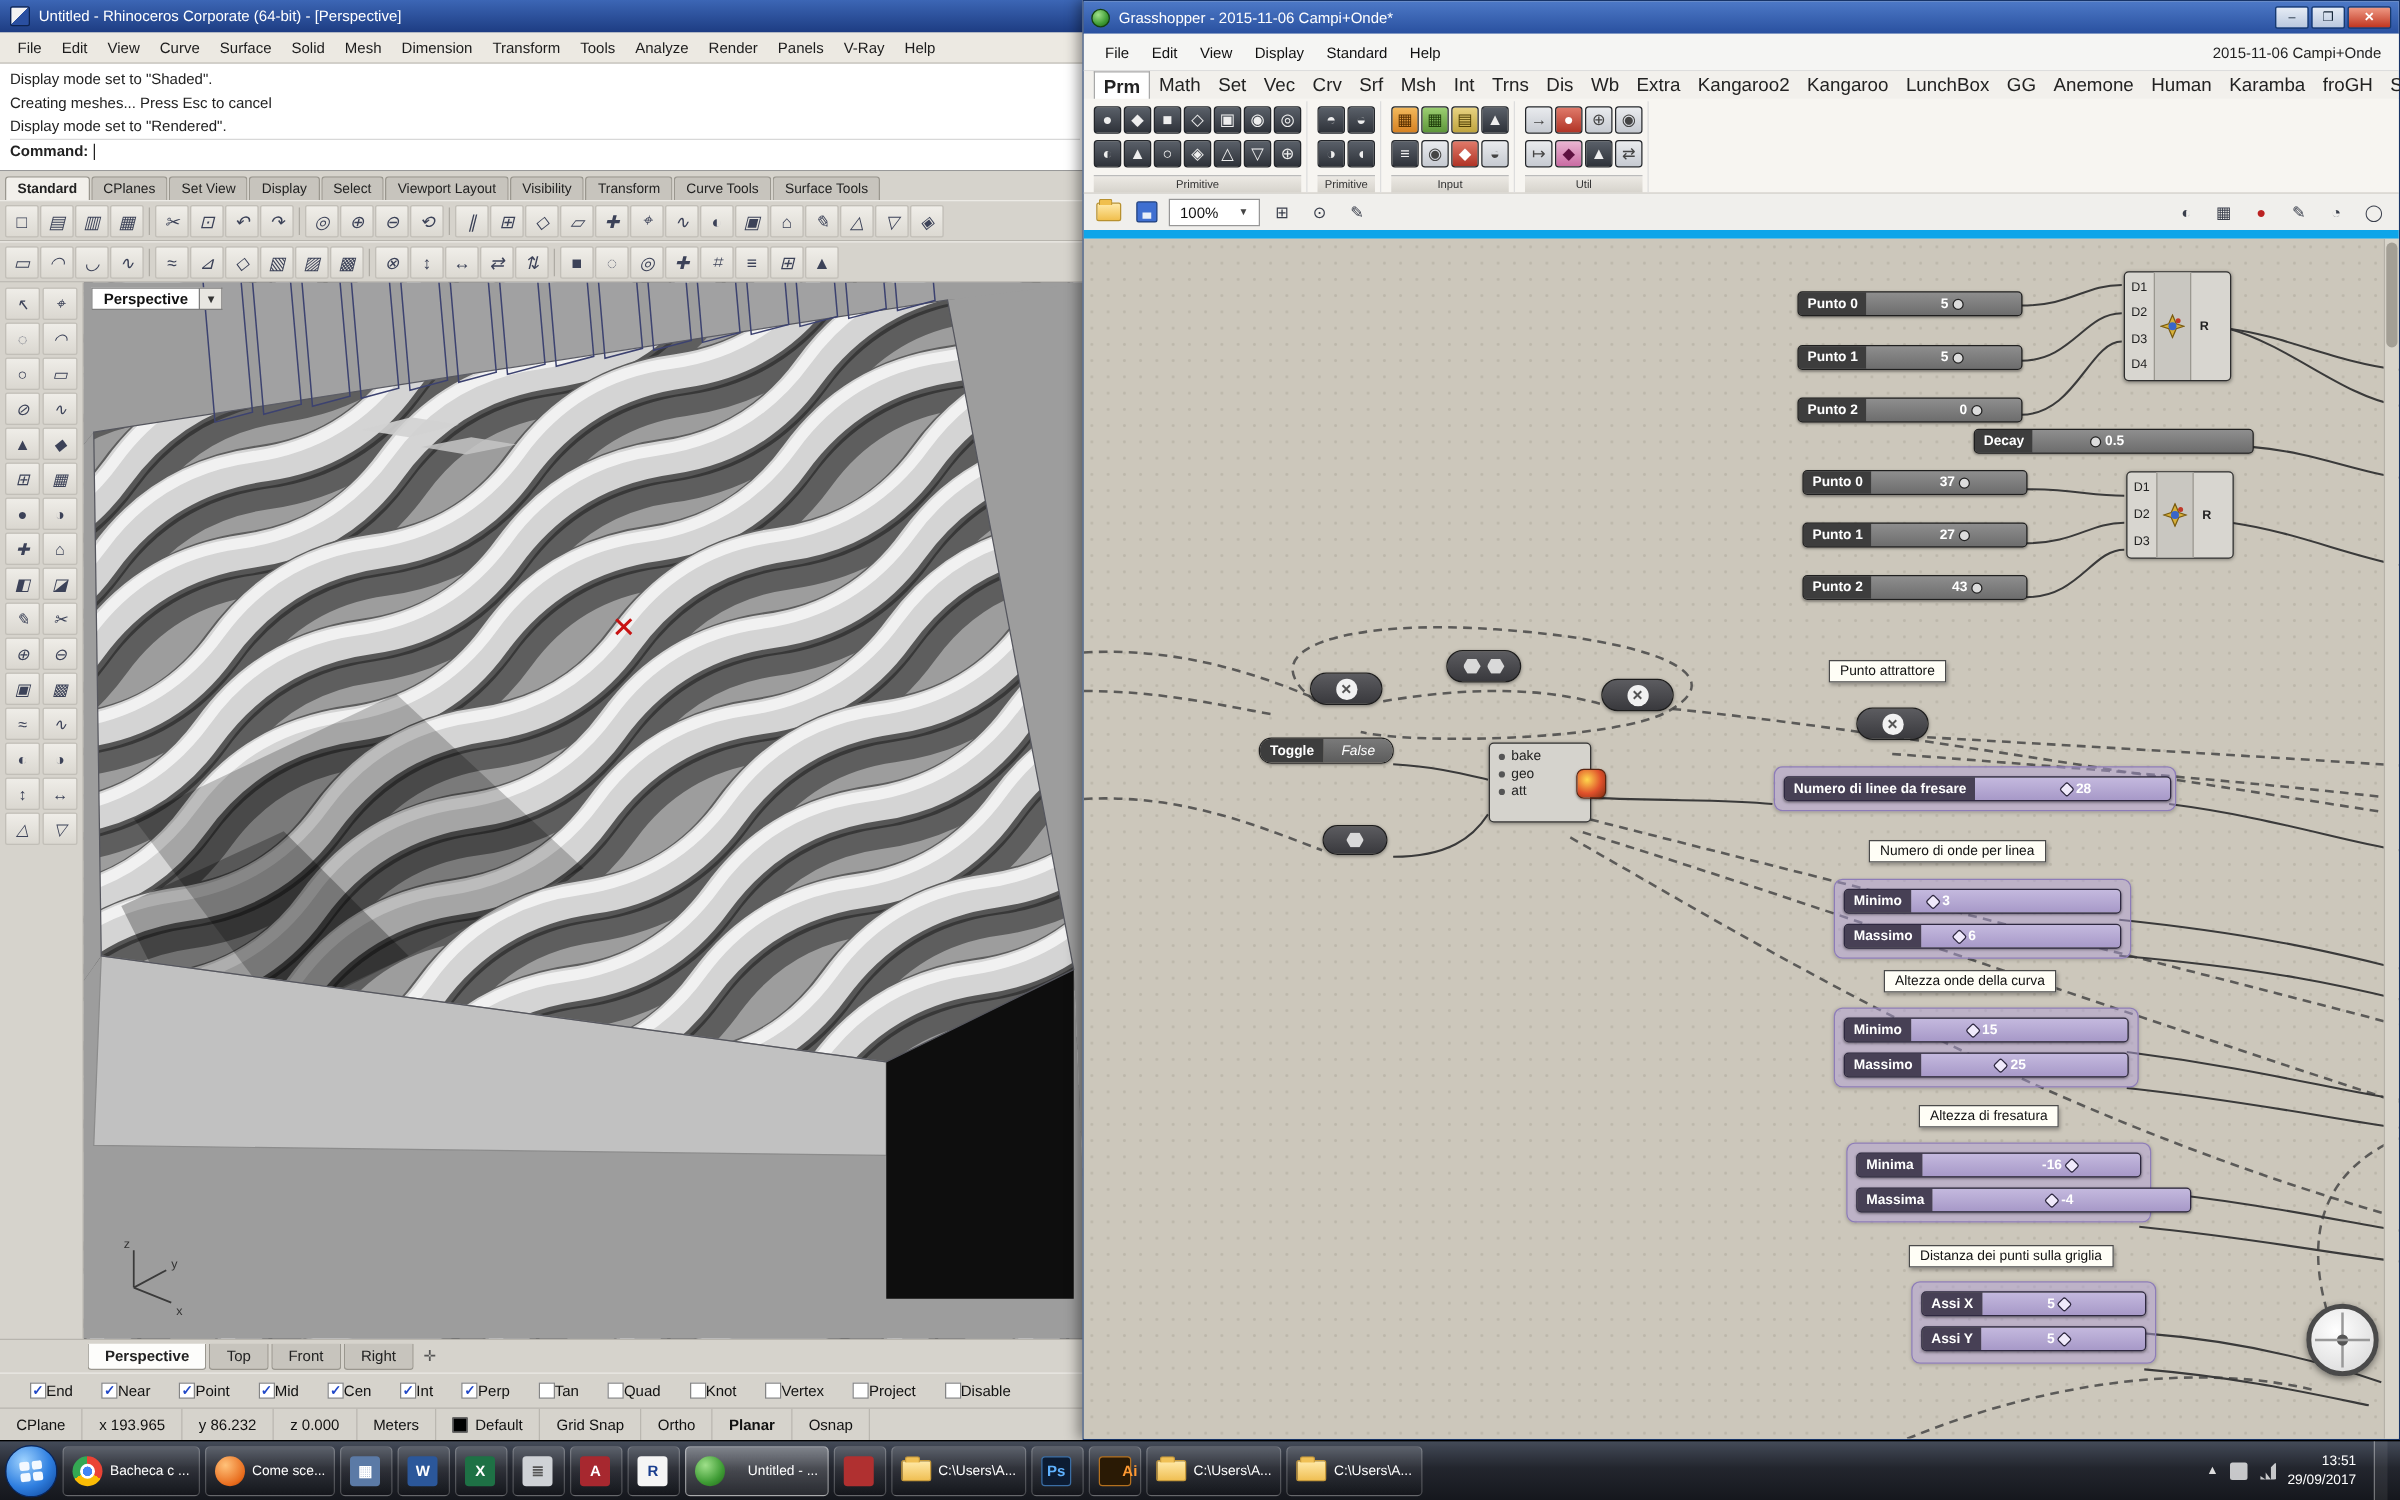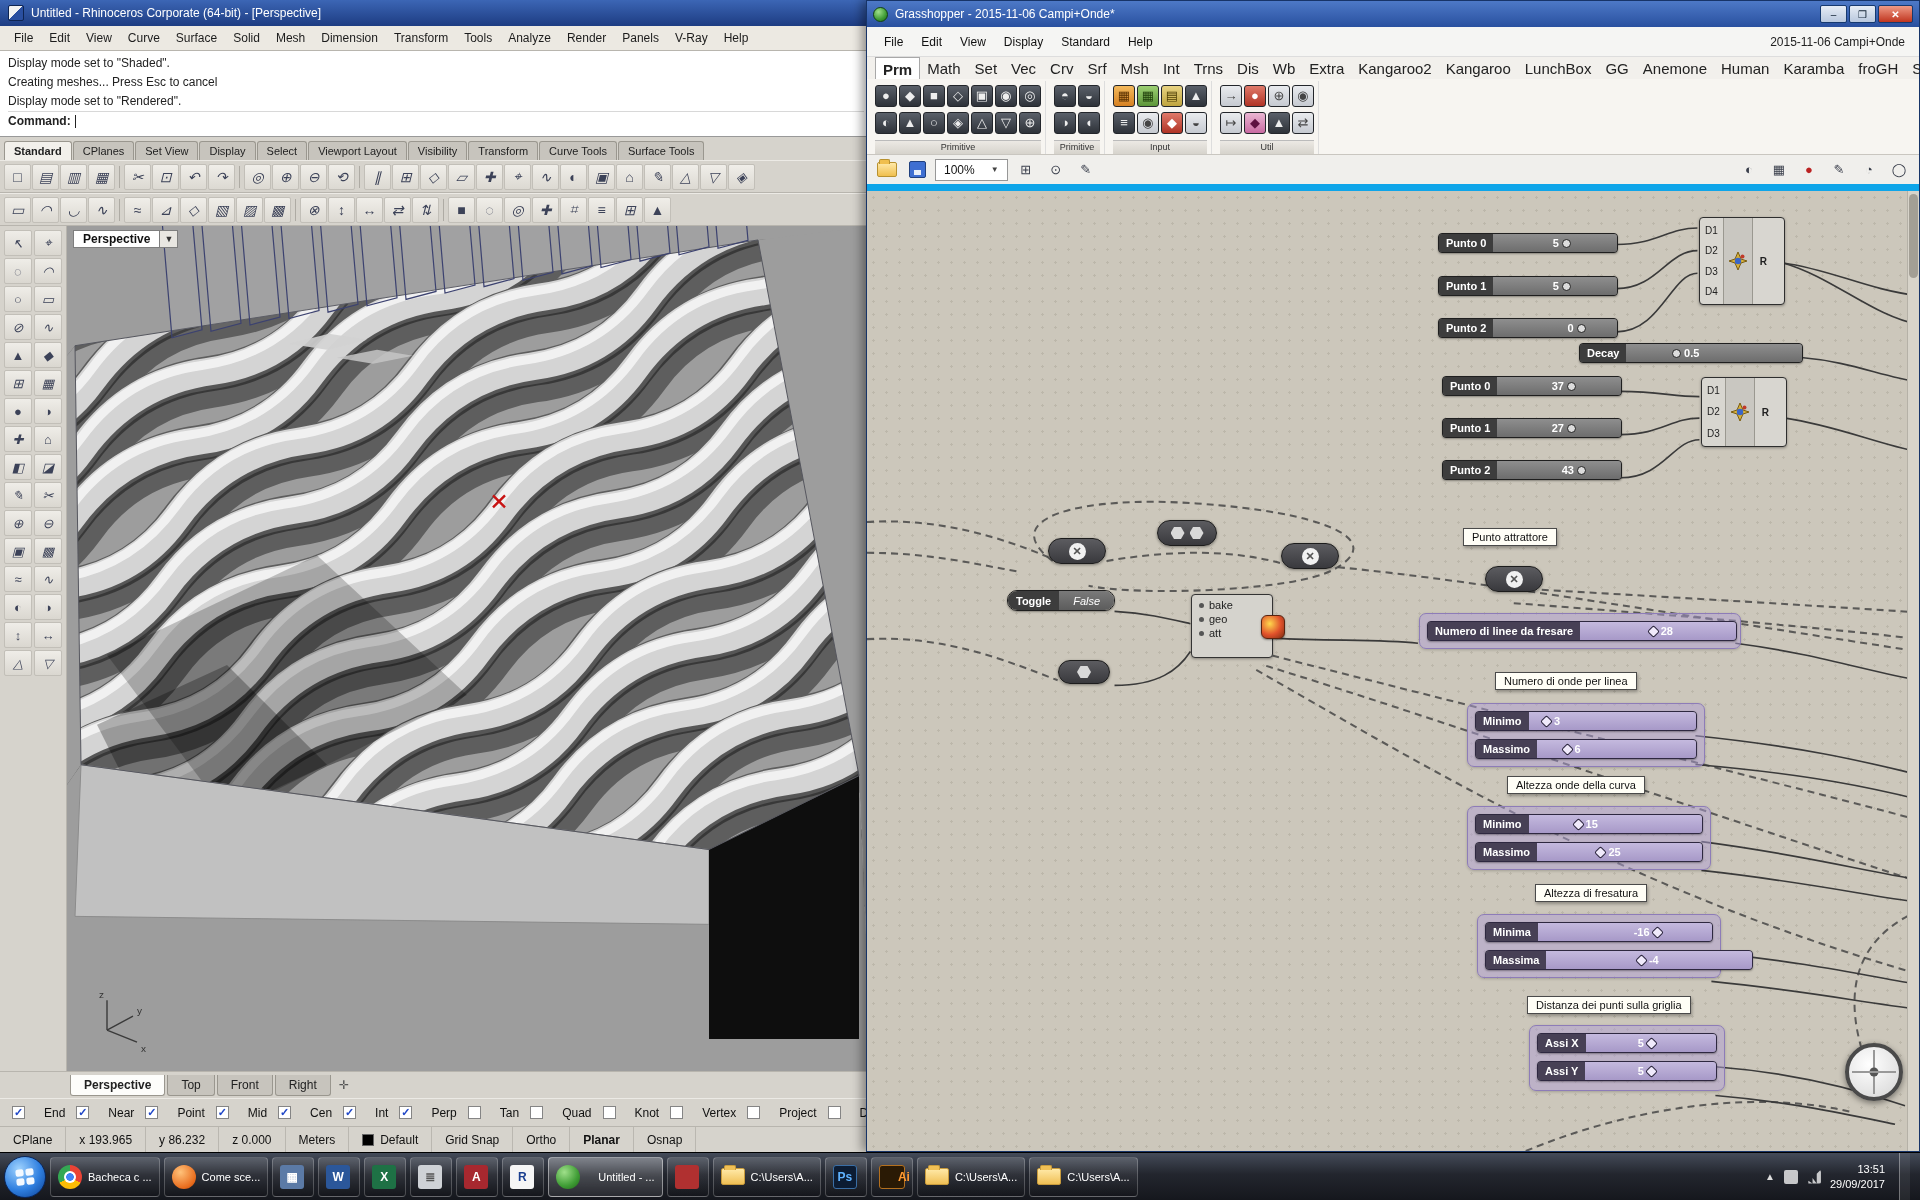--- a/index.html
+++ b/index.html
@@ -45,21 +45,21 @@
   .vp-label .txt { background:#fff; border:1px solid #7e7e7e; padding:1px 9px; font-size:12px; font-weight:bold; color:#111; }
   .vp-label .dd { background:#e8e6e1; border:1px solid #7e7e7e; border-left:none; padding:1px 4px; font-size:9px; color:#333; display:flex; align-items:center; }
   .r-vtabs { height:27px; flex:0 0 27px; background:#d6d3cc; border-top:1px solid #b8b5ae;
     display:flex; align-items:center; gap:2px; padding-left:70px; font-size:12px; }
   .vtab { padding:3px 13px; background:#c7c4bd; border:1px solid #9a978f; border-top:none;
     border-radius:0 0 3px 3px; color:#222; }
   .vtab.active { background:#fdfdfb; font-weight:bold; }
   .vplus { padding:2px 6px; color:#555; font-size:12px; }
   .r-osnap { height:28px; flex:0 0 28px; display:flex; align-items:center; gap:11px;
     padding:0 12px; background:#d6d3cc; border-top:1px solid #eceae5; font-size:12px; color:#111; }
-  .os-item { display:flex; align-items:center; gap:19px; }
+  .os-item { display:flex; align-items:center; gap:0;margin-left:12px; }
   .cb { width:13px; height:13px; background:#fff; border:1px solid #858585; display:inline-flex;
     align-items:center; justify-content:center; font-size:11px; font-weight:bold; color:#2148c8; }
   .cb.on::after { content:"✓"; }
   .r-status { height:26px; flex:0 0 26px; display:flex; align-items:center; background:#d6d3cc;
     border-top:1px solid #b8b5ae; font-size:12px; color:#111; }
   .st-cell { padding:0 13px; border-right:1px solid #bab7b0; height:100%; display:flex;
     align-items:center; gap:6px; white-space:nowrap; }
   .st-cell.bold { font-weight:bold; }
   .swatch { width:12px; height:12px; background:#000; border:1px solid #666; }
 

